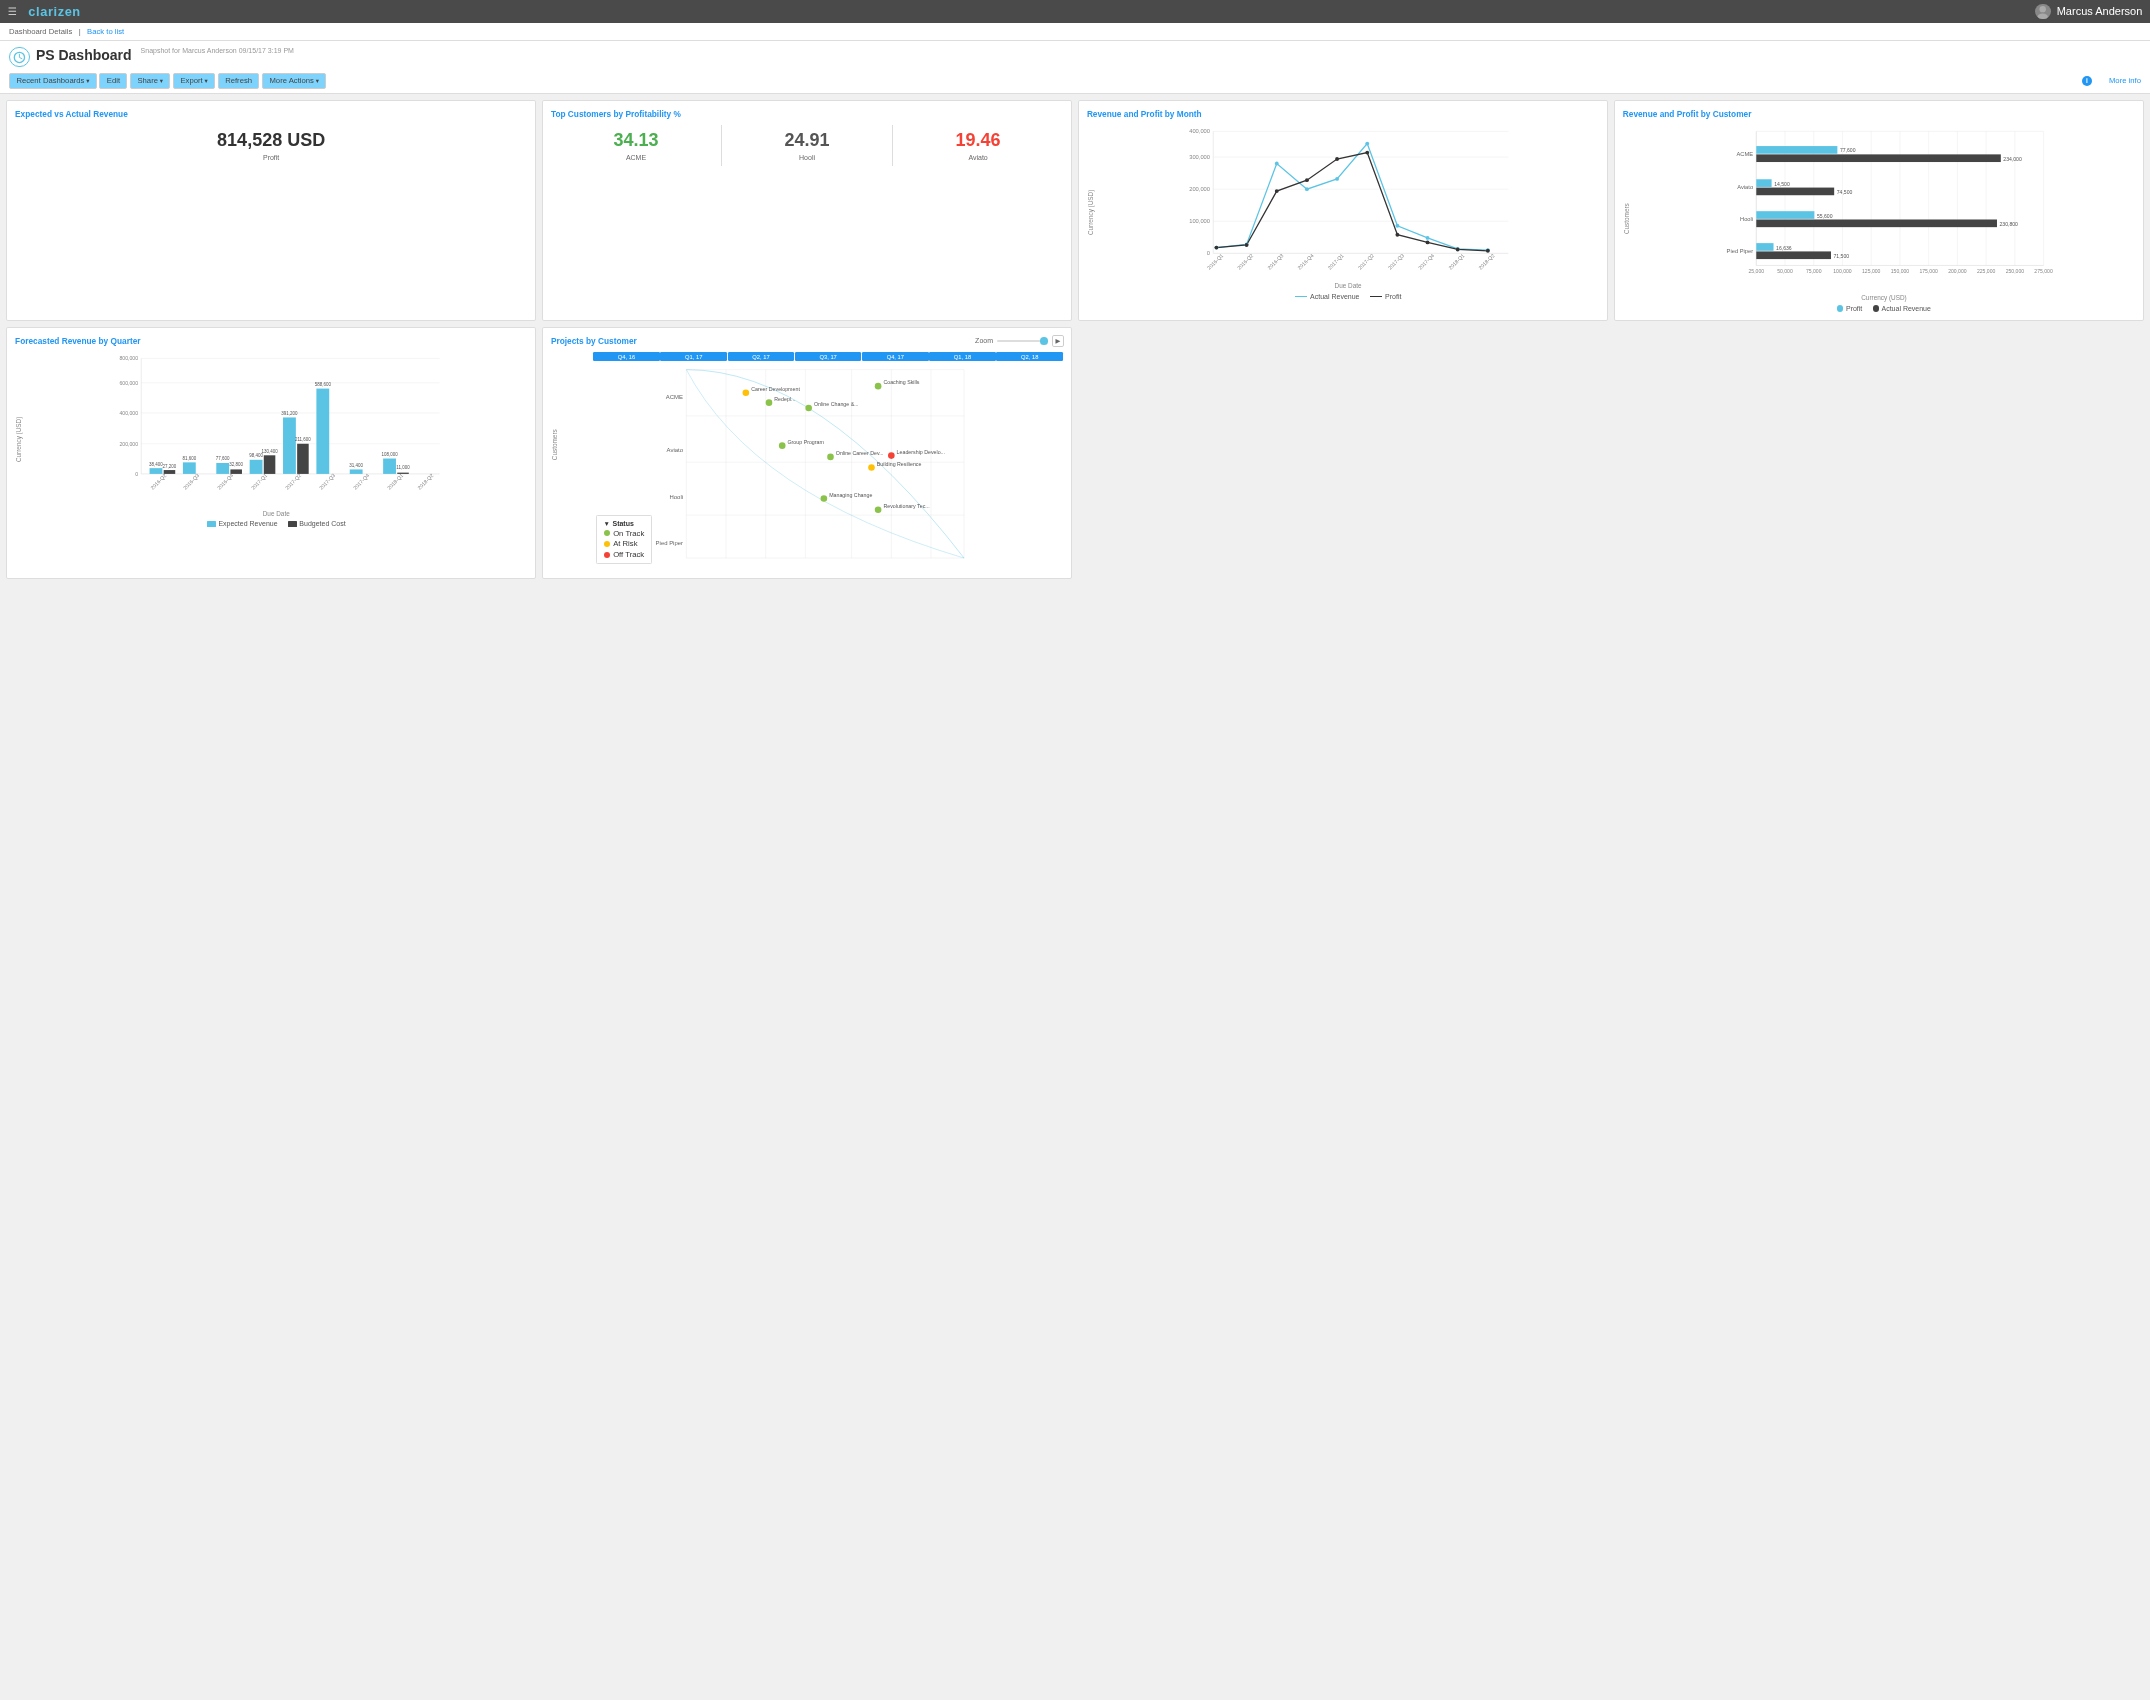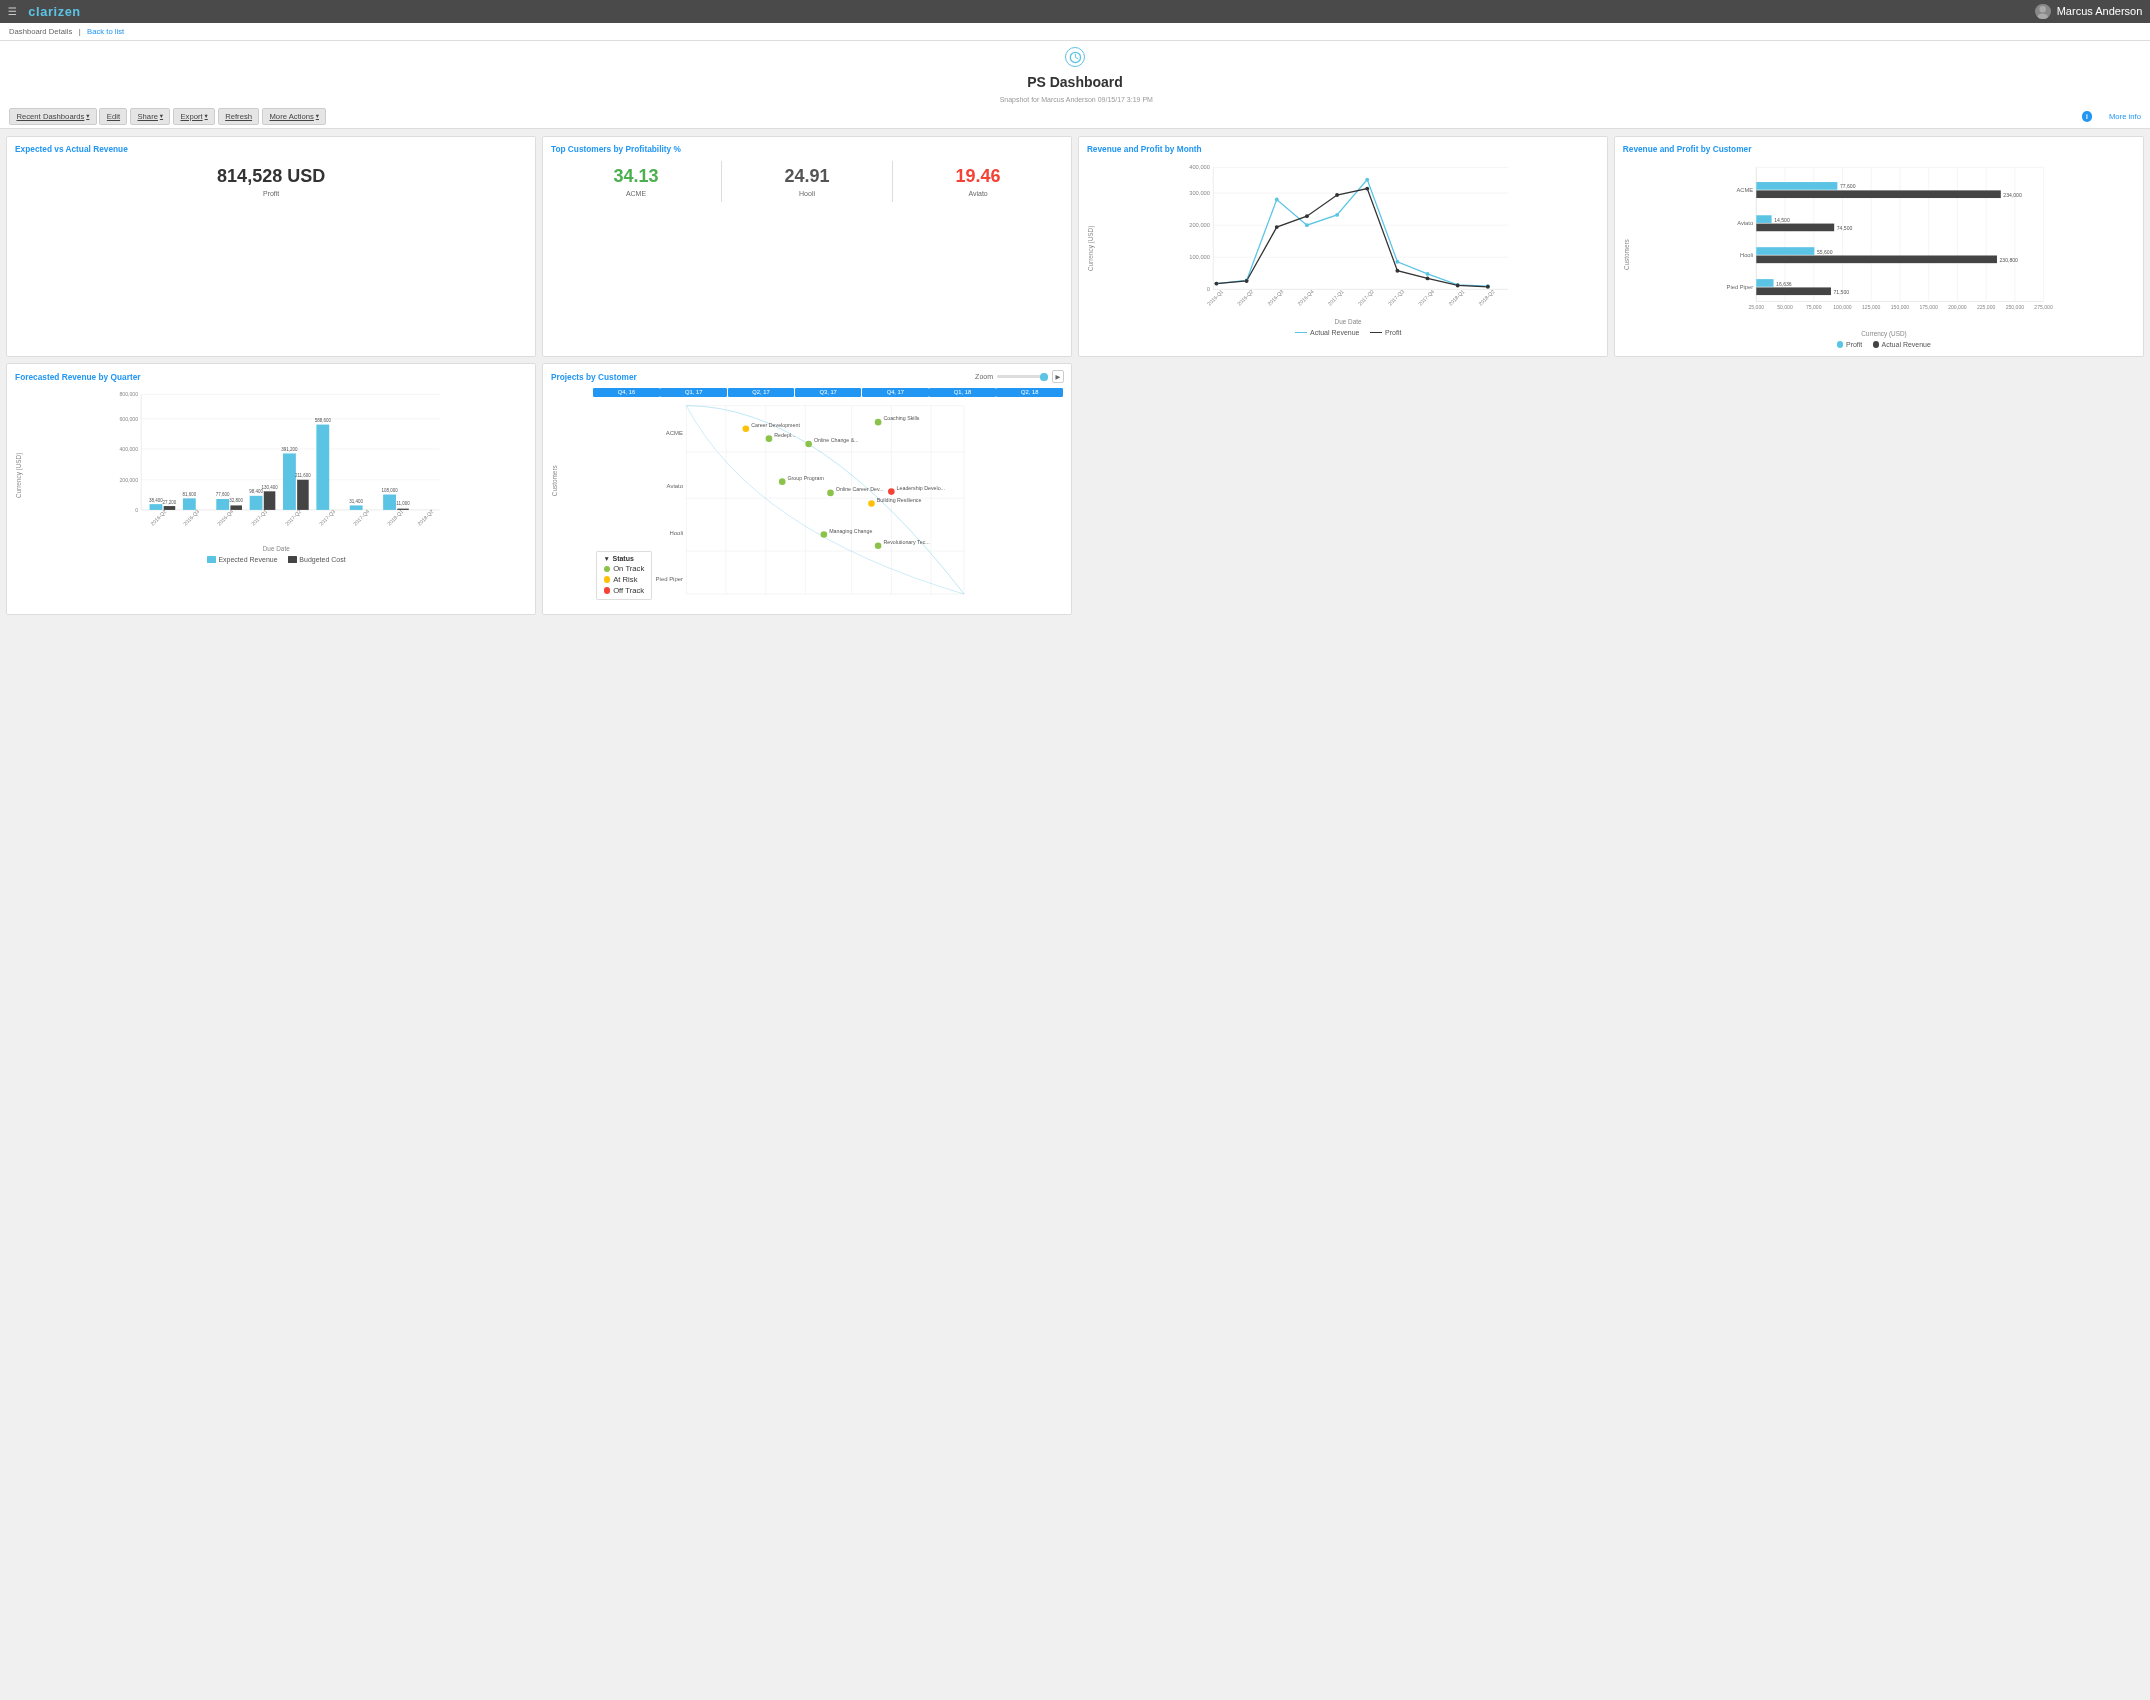--- a/index.html
+++ b/index.html
@@ -11,27 +11,27 @@
     .logo { color: #5bc4e5; font-size: 12.8px; font-weight: bold; letter-spacing: 0.6px; }
     .user-info { display: flex; align-items: center; color: #fff; font-size: 11px; gap: 6px; }
     .avatar { width: 15.4px; height: 15.4px; border-radius: 50%; background: #888; display: flex; align-items: center; justify-content: center; overflow: hidden; }
 
     
     .breadcrumb-bar { background: #fff; padding: 3.8px 9px; border-bottom: 0.6px solid #ddd; display: flex; align-items: center; gap: 6.4px; font-size: 7.7px; color: #666; }
     .breadcrumb-bar a { color: #2196F3; text-decoration: none; }
 
     
     .dashboard-header { background: #fff; padding: 6.4px 9px 3.8px; border-bottom: 0.6px solid #ddd; }
-    .dashboard-title-row { display: flex; align-items: center; gap: 6.4px; margin-bottom: 5.1px; flex-direction: column; }
+    .dashboard-title-row { display: flex; align-items: flex-start; gap: 6.4px; margin-bottom: 5.1px; }
     .dashboard-icon { width: 20.5px; height: 20.5px; border: 1.3px solid #5bc4e5; border-radius: 50%; display: flex; align-items: center; justify-content: center; color: #5bc4e5; font-size: 9px; }
     .dashboard-title { font-size: 14px; font-weight: bold; color: #333; }
     .dashboard-subtitle { font-size: 7px; color: #999; margin-left: 2.6px; }
     .toolbar { display: flex; align-items: center; gap: 2.6px; justify-content: space-between; }
     .toolbar-left { display: flex; gap: 2.6px; }
-    .btn { padding: 2.6px 6.4px; border: 0.6px solid #ccc; background: #e5e5e5; border-radius: 1.9px; cursor: pointer; font-size: 7.7px; color: #444; display: flex; align-items: center; gap: 1.9px; text-decoration: underline; }
+    .btn { padding: 2.6px 6.4px; border: 0.6px solid #ccc; background: #7dd3fc; border-radius: 1.9px; cursor: pointer; font-size: 7.7px; color: #444; display: flex; align-items: center; gap: 1.9px; }
     .btn-dropdown::after { content: '▾'; font-size: 6.4px; }
     .btn-more-info { color: #2196F3; font-size: 7.7px; display: flex; align-items: center; gap: 17px; cursor: pointer; }
     .info-circle { width: 10.2px; height: 10.2px; border-radius: 50%; background: #2196F3; color: #fff; display: flex; align-items: center; justify-content: center; font-size: 6.4px; font-weight: bold; }
 
     
     .main-content { padding: 6.4px; display: grid; grid-template-columns: 1fr 1fr 1fr 1fr; gap: 6.4px; }
 
     
     .widget { background: #fff; border: 0.6px solid #ddd; border-radius: 1.9px; padding: 7.7px; }
     .widget-title { font-size: 8.3px; color: #2196F3; font-weight: bold; margin-bottom: 6.4px; }

